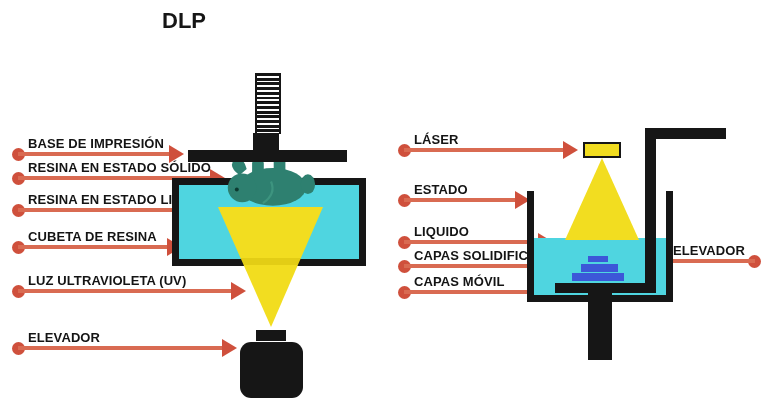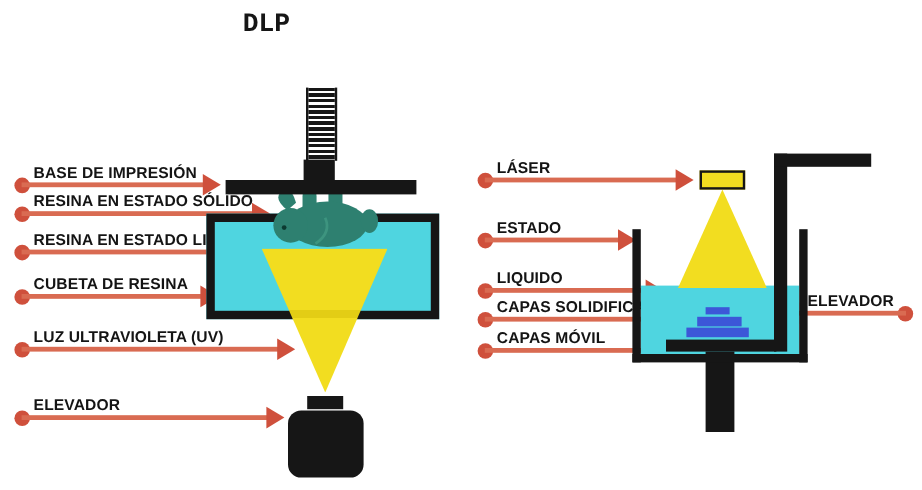--- a/index.html
+++ b/index.html
@@ -4,22 +4,22 @@
 <style>
   html,body { margin:0; padding:0; background:#ffffff; }
   #stage {
     position:relative; width:768px; height:408px; background:#ffffff;
     font-family:"Liberation Sans", sans-serif; overflow:hidden;
   }
   .abs { position:absolute; }
 
   
   .title {
-    position:absolute; top:8px; width:120px; text-align:center;
-    font-family:Liberation Mono, monospace; font-weight:bold; font-size:22px; color:#161616;
+    position:absolute; top:8px; width:120px; 
+    font-family:Liberation Sans, sans-serif; font-weight:bold; font-size:22px; color:#161616;
   }
   #title-dlp { left:162px; }
   #title-sla { left:490px; }
 
   
   .co { position:absolute; height:0; }
   .co .dot  { position:absolute; left:0; top:-6px; width:13px; height:13px; border-radius:50%;
               background:var(--c-arrow,#cf503c); }
   .co .shaft{ position:absolute; left:6px; right:9px; top:-2px; height:4px;
               background:var(--c-arrow-shaft,#d96b52); }

